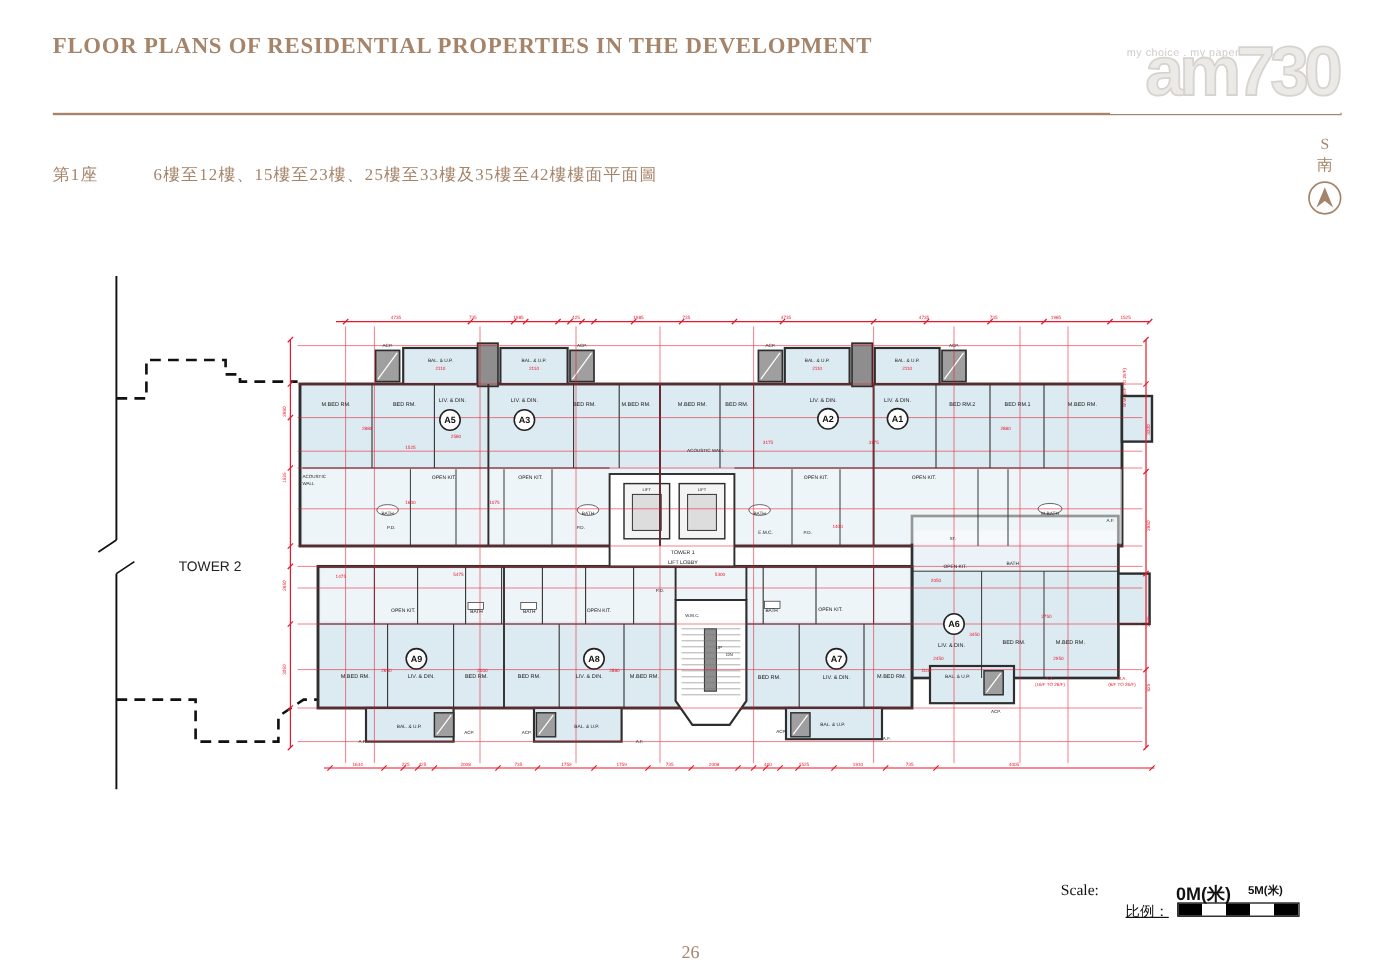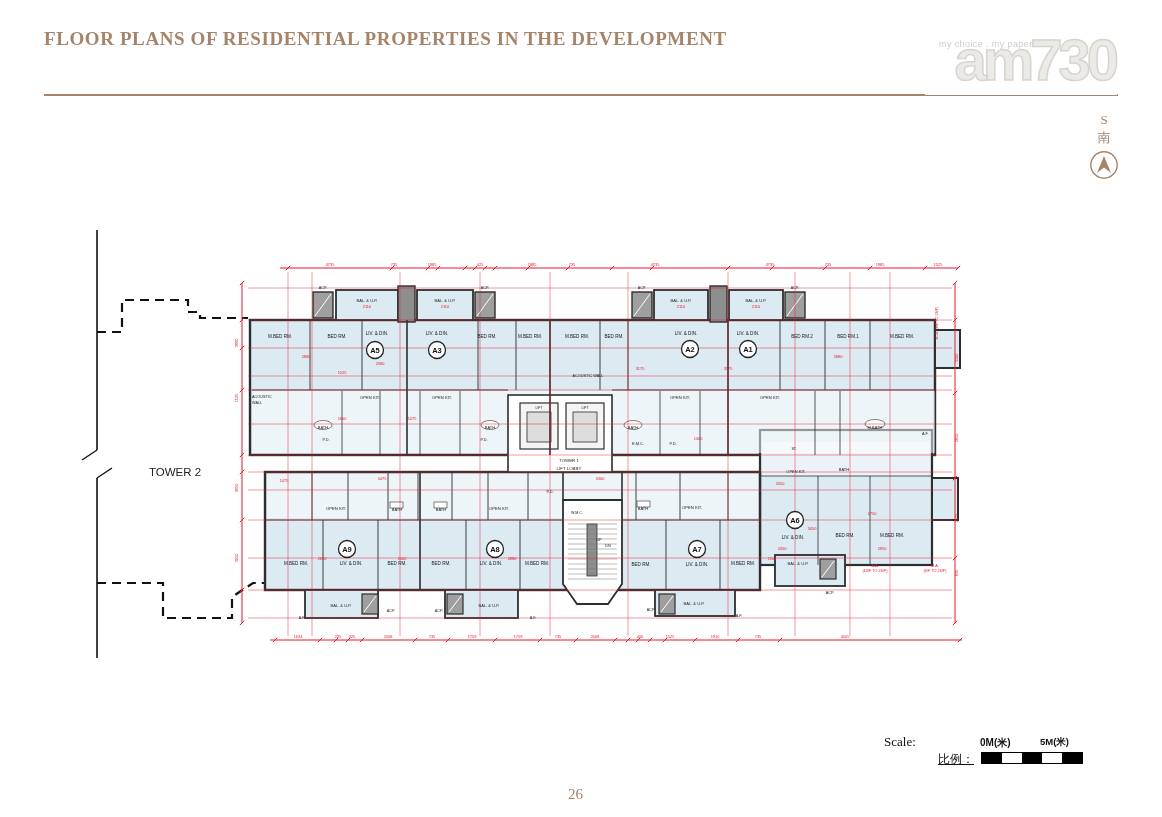--- a/index.html
+++ b/index.html
@@ -20,39 +20,42 @@
   .sub1{top:116px;font-size:15px;}
   .sub2{top:137px;font-size:14px;letter-spacing:1px;}
   .compass{position:absolute;left:1078px;top:112px;width:52px;text-align:center;color:var(--acc);}
   .compass .c-s{font-family:"Liberation Serif",serif;font-size:13px;}
   .compass .c-n{font-size:13px;margin-top:1px;}
   .compass svg{display:block;margin:3px auto 0;}
   .plan{position:absolute;left:80px;top:228px;}
   .plan svg{font-family:"Liberation Sans",sans-serif;}
   .scale-en{position:absolute;left:884px;top:734px;font-family:"Liberation Serif",serif;font-size:13px;color:#111;}
   .scale-zh{position:absolute;left:938px;top:751px;font-size:12px;color:#111;text-decoration:underline;}
-  .scale-0{position:absolute;left:980px;top:736px;font-size:10px;font-weight:bold;color:#111;text-align:center;}
+  .scale-0{position:absolute;left:980px;top:736px;font-size:15px;font-weight:bold;color:#111;text-align:center;}
   .scale-5{position:absolute;left:1040px;top:736px;font-size:9.5px;font-weight:bold;color:#111;}
   .scale-bar{position:absolute;left:981px;top:752px;width:100px;height:10px;border:1px solid #000;
         background:repeating-linear-gradient(90deg,#000 0 20px,#fff 20px 40px);}
   .pn{position:absolute;left:568px;top:786px;font-family:"Liberation Serif",serif;font-size:15px;color:var(--acc);}
 </style>
 </head>
 <body>
 
 <div class="page">
 
   <div class="t-en">FLOOR PLANS OF RESIDENTIAL PROPERTIES IN THE DEVELOPMENT</div>
   <div class="rule"></div>
 
   <div class="logo">
     <div class="tag">my choice . my paper</div>
     <div class="nm">am730</div>
   </div>
 
+  <div class="sub sub2">
+    <span class="lab">第1座</span><span>6樓至12樓、15樓至23樓、25樓至33樓及35樓至42樓樓面平面圖</span>
+  </div>
 
   <div class="compass">
     <div class="c-s">S</div>
     <div class="c-n">南</div>
     <svg width="30" height="30" viewBox="0 0 30 30">
       <circle cx="15" cy="15" r="13.2" fill="none" stroke="#a5846a" stroke-width="1.4"></circle>
       <path d="M15 6 L22 23 L15 17.5 L8 23 Z" fill="#a5846a"></path>
     </svg>
   </div>
 

